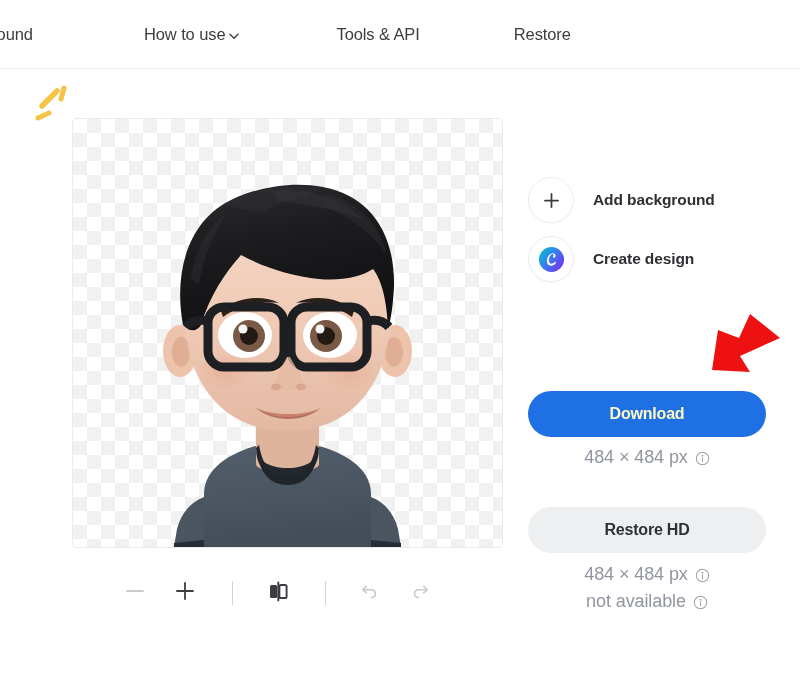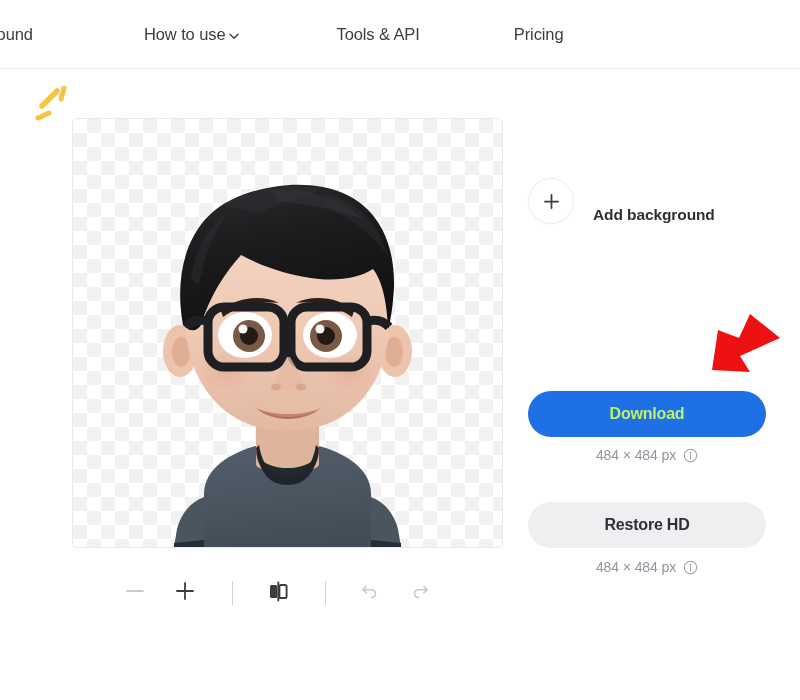--- a/index.html
+++ b/index.html
@@ -104,21 +104,21 @@
   .sp-g { width: 18px; }
 
   
   .actions {
     position: absolute;
     left: 528px; top: 176px;
     width: 250px;
   }
   .action-row {
     display: flex;
-    align-items: flex-end;
+    align-items: center;
     height: 48px;
     margin-bottom: 11px;
     cursor: pointer;
   }
   .action-icon {
     width: 46px; height: 46px;
     border-radius: 50%;
     border: 1px solid #ededef;
     background: #ffffff;
     display: flex; align-items: center; justify-content: center;
@@ -153,28 +153,29 @@
     border-radius: 26px;
     border: none;
     display: flex; align-items: center; justify-content: center;
     font-family: "Liberation Sans", sans-serif;
     font-size: 16px;
     font-weight: bold;
     letter-spacing: -0.2px;
     cursor: pointer;
     padding: 0;
   }
-  .btn-primary { background: #1f6fe5; color: #bef264; }
+  .btn-primary { background: #1f6fe5; color: #fef9c3; }
   .btn-secondary { background: #edeff1; color: #2f3033; margin-top: 39px; }
   .meta {
     width: 238px;
     margin-top: 10px;
     display: flex;
+    align-items: center;
     justify-content: center;
-    font-size: 14px;
+    font-size: 18px;
     color: #9195a0;
     letter-spacing: -0.1px;
   }
   .meta.second { margin-top: 11px; }
   .meta.third { margin-top: 6px; }
   .info-i {
     display: inline-flex;
     margin-left: 7px;
     position: relative;
     top: 1px;
@@ -197,21 +198,21 @@
           <path d="M2 4.2 L6 8.2 L10 4.2" fill="none" stroke="#3d3d40" stroke-width="1.4" stroke-linecap="round" stroke-linejoin="round"></path>
         </svg>
       </span>
     </div>
     <div class="nav-gap-2"></div>
     <div class="nav-item">
       <span>Tools &amp; API</span>
     </div>
     <div class="nav-gap-3"></div>
     <div class="nav-item">
-      <span>Pricing</span>
+      <span>Restore</span>
     </div>
   </div>
 </div>
 
 <div class="sparkle">
   <svg viewBox="0 0 46 42" width="46" height="42">
     <g stroke="#f4c council"></g>
     <line x1="8" y1="20" x2="23" y2="5" stroke="#f6c445" stroke-width="5.5" stroke-linecap="round"></line>
     <line x1="30" y1="2" x2="27" y2="13" stroke="#f6c445" stroke-width="5" stroke-linecap="round"></line>
     <line x1="4" y1="32" x2="15" y2="27" stroke="#f6c445" stroke-width="5" stroke-linecap="round"></line>
@@ -369,20 +370,41 @@
     <div class="action-icon">
       <svg viewBox="0 0 24 24" width="21" height="21">
         <line x1="4.5" y1="12" x2="19.5" y2="12" stroke="#3b3c3f" stroke-width="2" stroke-linecap="round"></line>
         <line x1="12" y1="4.5" x2="12" y2="19.5" stroke="#3b3c3f" stroke-width="2" stroke-linecap="round"></line>
       </svg>
     </div>
     <div class="action-label">Add background</div>
   </div>
 
 
+  <div class="action-row">
+    <div class="action-icon">
+      <svg viewBox="0 0 28 28" width="27" height="27">
+        <defs>
+          <linearGradient id="canvaG" x1="0" y1="0.15" x2="1" y2="0.9">
+            <stop offset="0%" stop-color="#00c4cc"></stop>
+            <stop offset="45%" stop-color="#3a7bf0"></stop>
+            <stop offset="100%" stop-color="#7d2ae8"></stop>
+          </linearGradient>
+        </defs>
+        <circle cx="14" cy="14" r="13" fill="url(#canvaG)"></circle>
+        <path d="M18.6 17.6 C17 19.6 14.8 20.6 12.8 20.3 C10.3 19.9 8.9 17.6 9.3 14.4
+                 C9.8 10.5 12.6 7.4 15.5 7.4 C17.2 7.4 18.2 8.4 18.2 9.8
+                 C18.2 11.2 17.3 12.2 16.4 12.2 C15.8 12.2 15.5 11.8 15.5 11.3
+                 C15.5 10.8 15.8 10.4 16 10 C16.2 9.7 16.3 9.4 16.3 9.1
+                 C16.3 8.6 15.9 8.3 15.3 8.3 C13.4 8.3 11.6 11.2 11.3 14.3
+                 C11 16.8 12 18.5 13.8 18.5 C15.3 18.5 16.8 17.6 18 16.2 Z" fill="#ffffff"></path>
+      </svg>
+    </div>
+    <div class="action-label">Create design</div>
+  </div>
 </div>
 
 <div class="red-arrow">
   <svg viewBox="0 0 80 70" width="80" height="70">
     <path d="M74 26 L44 2 L33 26 L12 18 L6 58 L44 60 L34 44 Z" fill="#ee1111"></path>
   </svg>
 </div>
 
 <div class="dl-area">
 
@@ -405,13 +427,23 @@
     <span>484 × 484 px</span>
     <span class="info-i">
       <svg viewBox="0 0 16 16" width="15" height="15">
         <circle cx="8" cy="8" r="6.6" fill="none" stroke="#9ca0aa" stroke-width="1.1"></circle>
         <circle cx="8" cy="5" r="0.95" fill="#9ca0aa"></circle>
         <line x1="8" y1="7.2" x2="8" y2="11.4" stroke="#9ca0aa" stroke-width="1.1" stroke-linecap="round"></line>
       </svg>
     </span>
   </div>
 
+  <div class="meta third">
+    <span>not available</span>
+    <span class="info-i">
+      <svg viewBox="0 0 16 16" width="15" height="15">
+        <circle cx="8" cy="8" r="6.6" fill="none" stroke="#9ca0aa" stroke-width="1.1"></circle>
+        <circle cx="8" cy="5" r="0.95" fill="#9ca0aa"></circle>
+        <line x1="8" y1="7.2" x2="8" y2="11.4" stroke="#9ca0aa" stroke-width="1.1" stroke-linecap="round"></line>
+      </svg>
+    </span>
+  </div>
 </div>
 
 </body></html>

